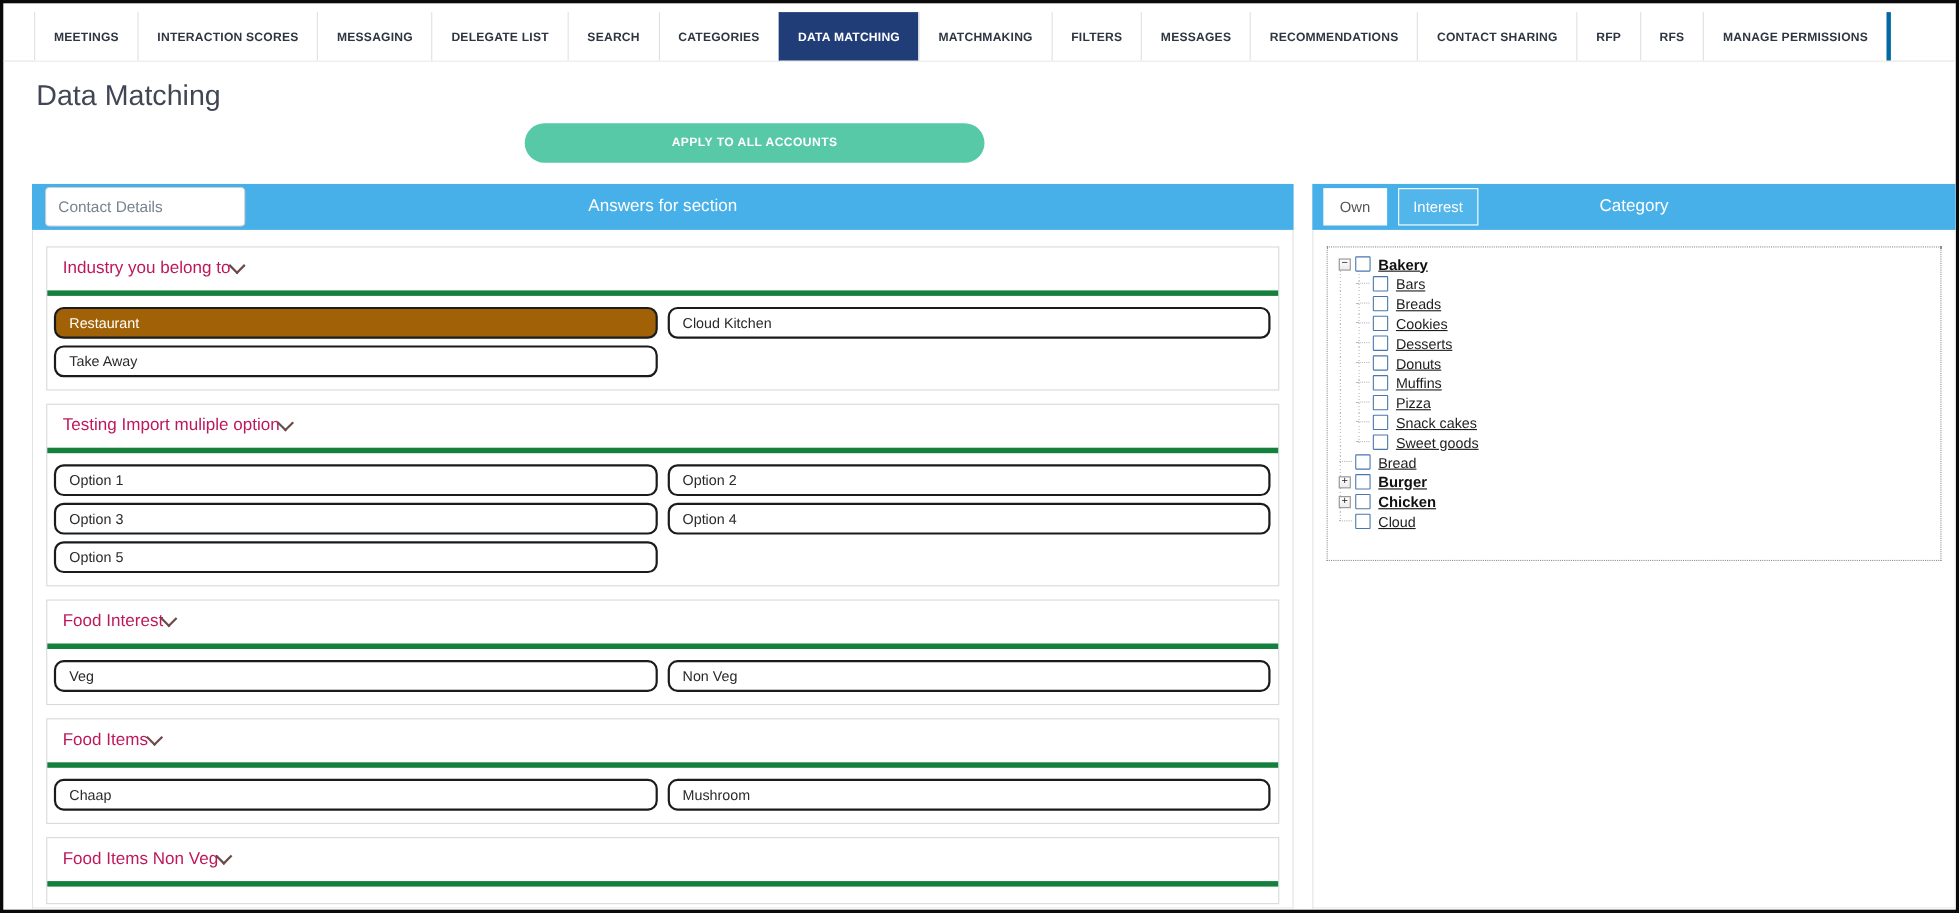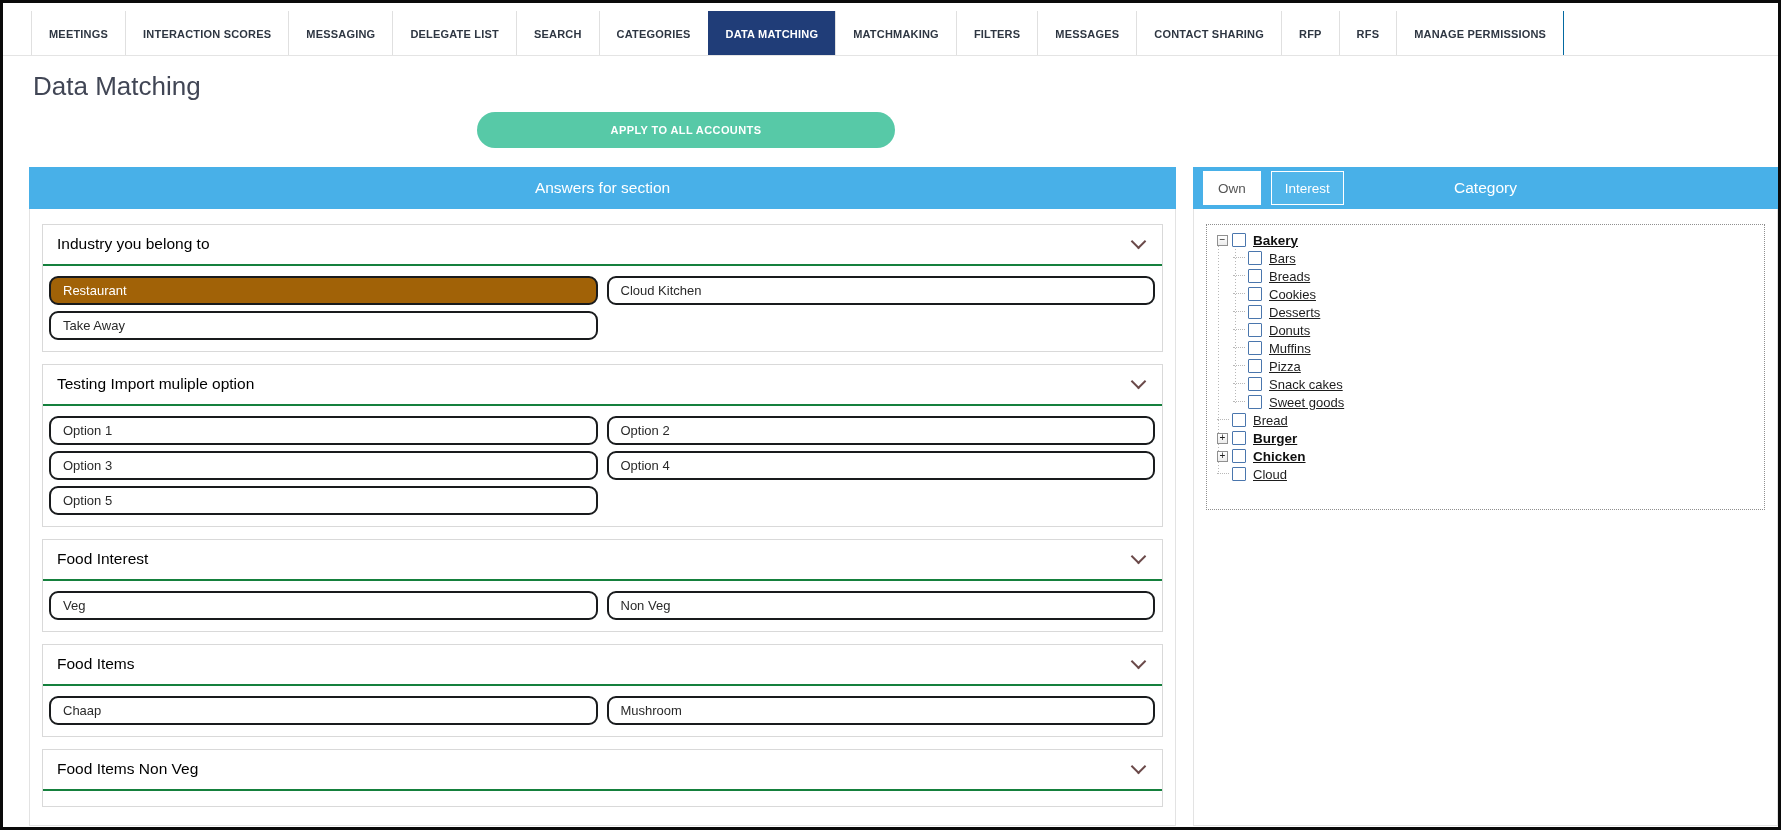--- a/index.html
+++ b/index.html
@@ -9,21 +9,21 @@
     font-family:"Liberation Sans",sans-serif;
   }
   
   .nav-wrap{margin-top:8px;border-bottom:1px solid #e4e4e4;text-align:center;}
   .nav{display:flex;margin-left:28px;}
   .nav-tab{
     padding:17px 17px 15px;font-size:11px;font-weight:700;color:#2e3642;
     letter-spacing:.2px;border-left:1px solid #e0e0e0;white-space:nowrap;cursor:pointer;
     background:#fff;
   }
-  .nav-tab:last-child{border-right:1px solid #0369a1;}
+  .nav-tab:last-child{border-right:4px solid #0369a1;}
   .nav-tab.active{background:#203d78;color:#fff;border-color:#203d78;}
   
   .page-title{margin:15px 0 0 30px;font-size:26px;color:#414655;font-weight:400;}
   .apply-btn{
     display:block;margin:10px 0 0 474px;width:418px;height:36px;
     background:#57c9a7;border:none;border-radius:19px;color:#fff;
     font-size:11px;font-weight:700;letter-spacing:.4px;cursor:pointer;
     font-family:"Liberation Sans",sans-serif;
   }
   
@@ -40,23 +40,23 @@
     border:1px solid #cfcfcf;border-radius:4px;color:#76838f;font-size:14px;
     display:flex;align-items:center;padding-left:11px;box-sizing:border-box;cursor:pointer;
   }
   .panel-body{
     border:1px solid #e3e3e3;border-top:none;height:617px;box-sizing:border-box;
     padding:15px 12px 0;overflow:hidden;background:#fff;
   }
   
   .section{border:1px solid #d9d9d9;margin-bottom:12px;background:#fff;}
   .section-header{
-    display:flex;align-items:center;justify-content:space-between;
-    padding:10px 18px 11px 14px;border-bottom:2px solid #15803d;
-    font-size:15.5px;color:#000000;cursor:pointer;
+    display:flex;align-items:center;
+    padding:10px 18px 11px 14px;border-bottom:5px solid #15803d;
+    font-size:15.5px;color:#be185d;cursor:pointer;
   }
   .chev{
     width:9px;height:9px;border-right:2px solid #6b4a4a;border-bottom:2px solid #6b4a4a;
     transform:rotate(45deg);margin-top:-5px;flex:0 0 auto;
   }
   .options{padding:10px 6px 5px;display:flex;flex-wrap:wrap;column-gap:9px;}
   .pill{
     flex:0 0 calc(50% - 5px);box-sizing:border-box;height:29px;
     border:2px solid #191b1d;border-radius:9px;display:flex;align-items:center;
     padding:0 12px;font-size:13px;color:#2a2a2a;margin-bottom:6px;background:#fff;cursor:pointer;
@@ -98,35 +98,37 @@
       <div class="nav-tab">MEETINGS</div>
       <div class="nav-tab">INTERACTION SCORES</div>
       <div class="nav-tab">MESSAGING</div>
       <div class="nav-tab">DELEGATE LIST</div>
       <div class="nav-tab">SEARCH</div>
       <div class="nav-tab">CATEGORIES</div>
       <div class="nav-tab active">DATA MATCHING</div>
       <div class="nav-tab">MATCHMAKING</div>
       <div class="nav-tab">FILTERS</div>
       <div class="nav-tab">MESSAGES</div>
+      <div class="nav-tab">RECOMMENDATIONS</div>
       <div class="nav-tab">CONTACT SHARING</div>
       <div class="nav-tab">RFP</div>
       <div class="nav-tab">RFS</div>
       <div class="nav-tab">MANAGE PERMISSIONS</div>
     </div>
 </div>
 
 <div class="page-title">Data Matching</div>
 
 <button class="apply-btn">APPLY TO ALL ACCOUNTS</button>
 
 <div class="main">
 
   <div class="panel-left">
     <div class="panel-header">
+      <div class="selector-box">Contact Details</div>
       <span class="hdr-label">Answers for section</span>
     </div>
     <div class="panel-body">
       <div id="sections-root">
           <div class="section">
             <div class="section-header">
               <span>Industry you belong to</span>
               <span class="chev"></span>
             </div>
             <div class="options">

